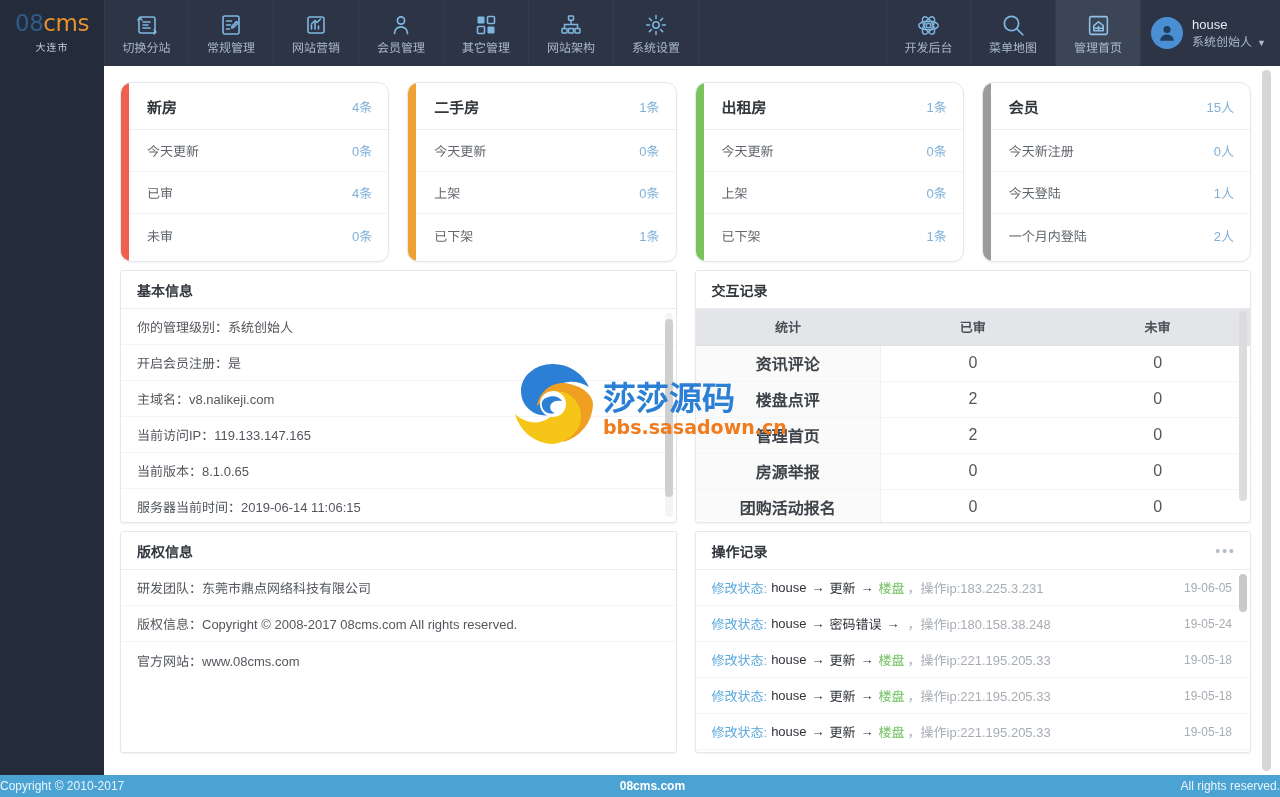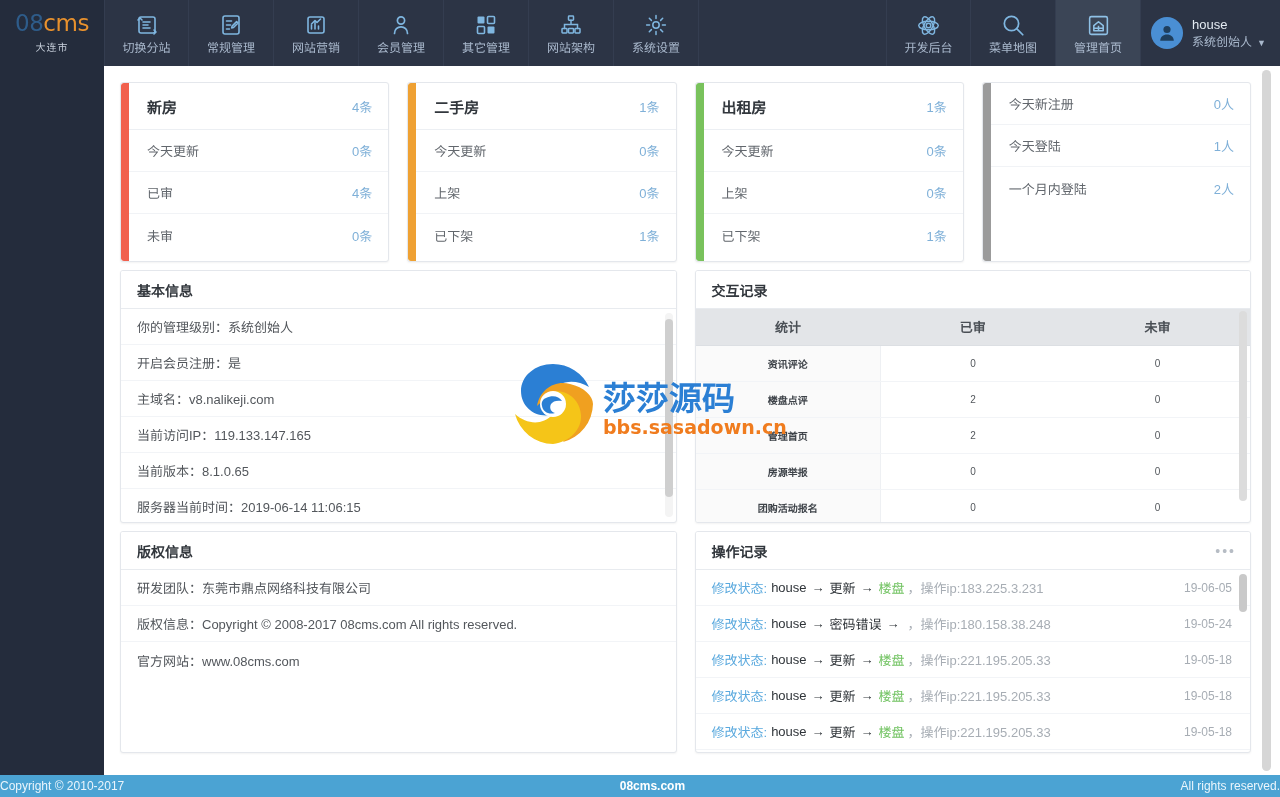--- a/index.html
+++ b/index.html
@@ -84,21 +84,21 @@
     width: 9px; height: 701px; background: #fff;
   }
   .page-scroll .thumb { width: 9px; height: 701px; background: #d6d6d6; border-radius: 5px; }
 
   
   .stats { display: flex; gap: 18px; }
   .stat-card {
     flex: 1 1 0; height: 180px;
     background: #fff;
     border: 1px solid #e4e7ec;
-    border-radius: 3px;
+    border-radius: 11px;
     position: relative;
     box-shadow: 0 1px 2px rgba(0,0,0,0.05);
     overflow: hidden;
   }
   .stat-bar { position: absolute; left: 0; top: 0; width: 8px; height: 100%; border-radius: 3px 0 0 3px; }
   .stat-head {
     height: 47px; margin-left: 8px;
     display: flex; align-items: center; justify-content: space-between;
     padding: 0 16px 0 18px;
     border-bottom: 1px solid #eceff3;
@@ -144,21 +144,21 @@
   .vscroll { position: absolute; top: 4px; right: 3px; width: 8px; background: #f4f4f4; border-radius: 5px; }
   .vscroll .thumb { width: 8px; background: #cfcfcf; border-radius: 5px; }
 
   
   .itab { width: 100%; border-collapse: collapse; table-layout: fixed; }
   .itab th {
     background: #e3e5e8; color: #4a4f55; font-size: 13px; font-weight: bold;
     height: 36px; text-align: center; border-bottom: 1px solid #dcdfe3;
   }
   .itab td {
-    height: 36px; text-align: center; font-size: 10px; color: #53575c;
+    height: 36px; text-align: center; font-size: 16px; color: #53575c;
     border-bottom: 1px solid #f2f4f7;
   }
   .itab tr:last-child td { border-bottom: none; }
   .itab td.namecol {
     background: #fafafa; font-weight: bold; color: #3e4349;
     border-right: 1px solid #eef0f3;
   }
   .itab th.namecol { background: #e3e5e8; }
 
   
@@ -408,20 +408,24 @@
             </div>
           <div class="stat-row">
               <span>已下架</span>
               <span class="val">1条</span>
             </div>
         </div>
       </div>
 
       <div class="stat-card">
         <div class="stat-bar" style="background:#9b9b9b"></div>
+        <div class="stat-head">
+          <span class="stat-title">会员</span>
+          <span class="stat-total">15人</span>
+        </div>
         <div class="stat-rows">
           <div class="stat-row">
               <span>今天新注册</span>
               <span class="val">0人</span>
             </div>
           <div class="stat-row">
               <span>今天登陆</span>
               <span class="val">1人</span>
             </div>
           <div class="stat-row">

